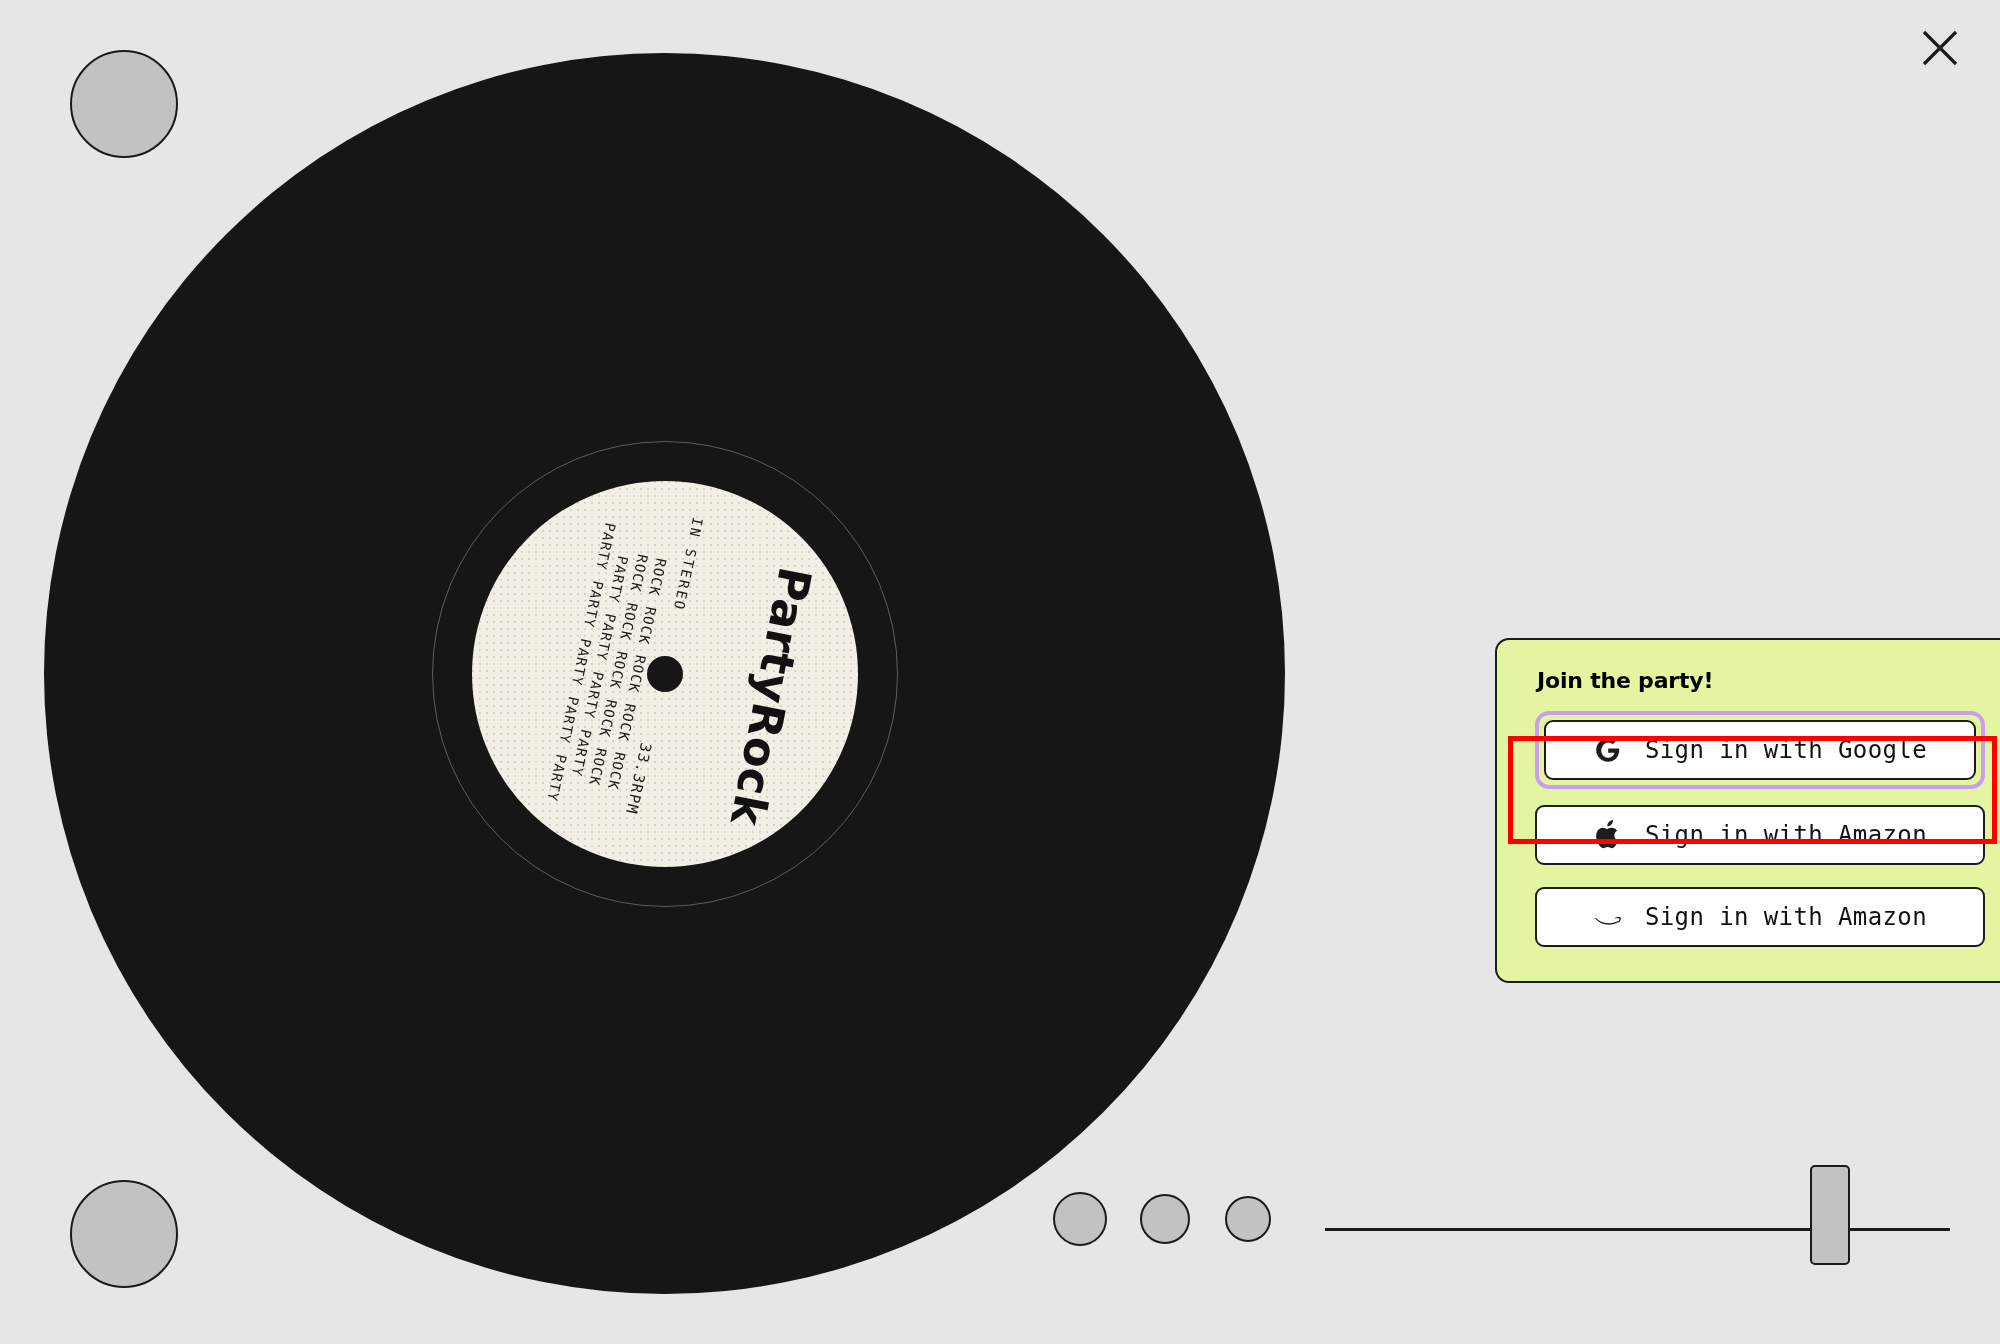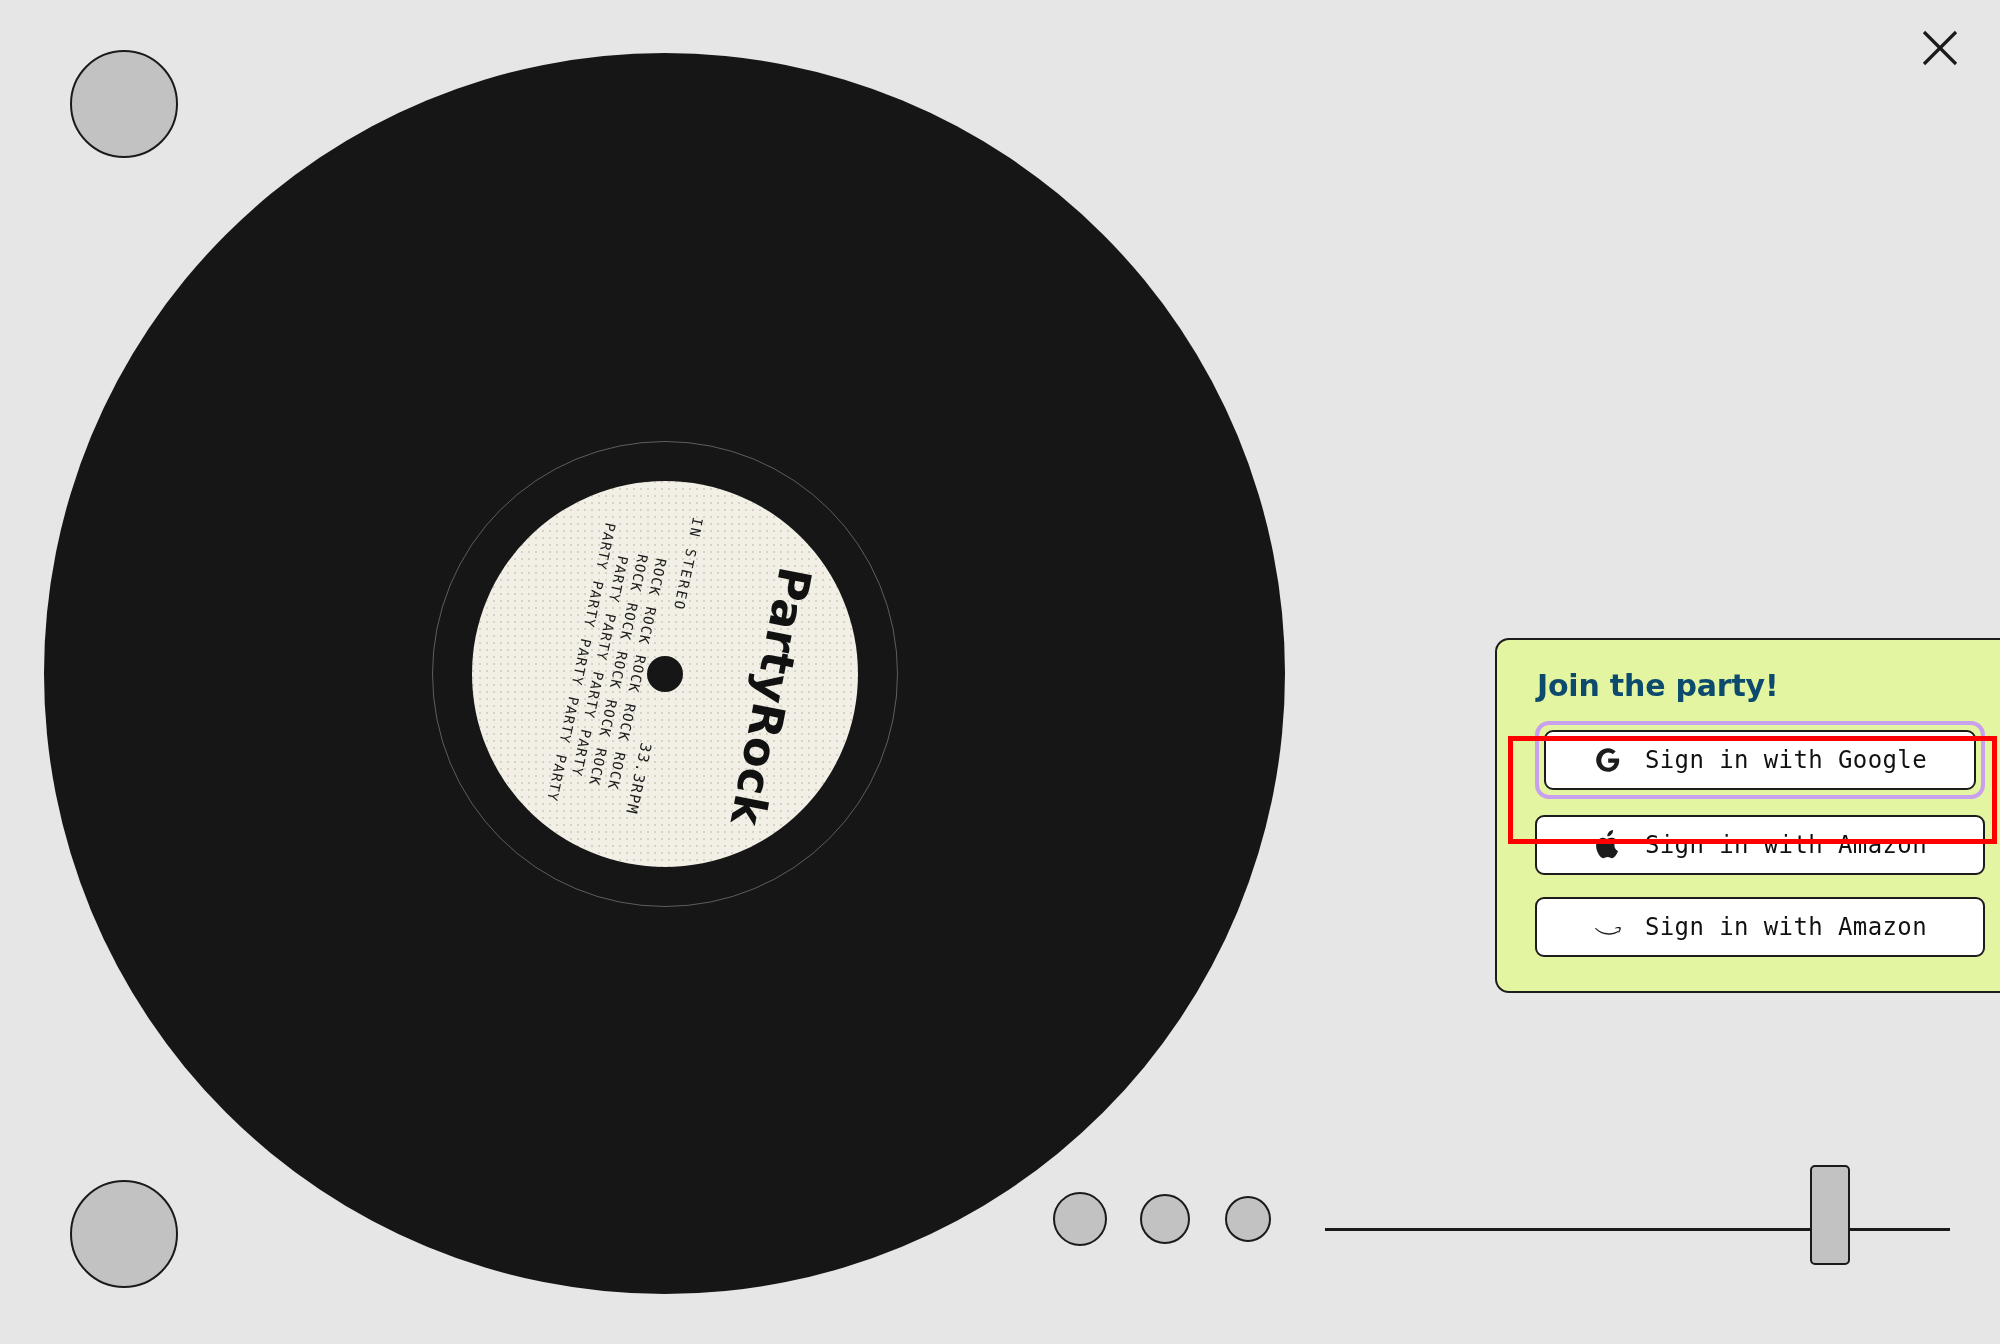--- a/index.html
+++ b/index.html
@@ -182,22 +182,22 @@
     width: 530px;
     background: #e4f5a1;
     border: 2px solid #1c1c1c;
     border-radius: 14px;
     box-sizing: border-box;
     padding: 28px 38px 34px 38px;
   }
   #panel-title {
     font-family: "DejaVu Sans", sans-serif;
     font-weight: 700;
-    font-size: 30px;
-    color: #0c4a6e;
+    font-size: 22px;
+    color: #000000;
     margin: 0 0 18px 2px;
     letter-spacing: -0.2px;
   }
   .signin-btn {
     display: flex;
     align-items: center;
     justify-content: center;
     gap: 22px;
     width: 100%;
     height: 60px;

